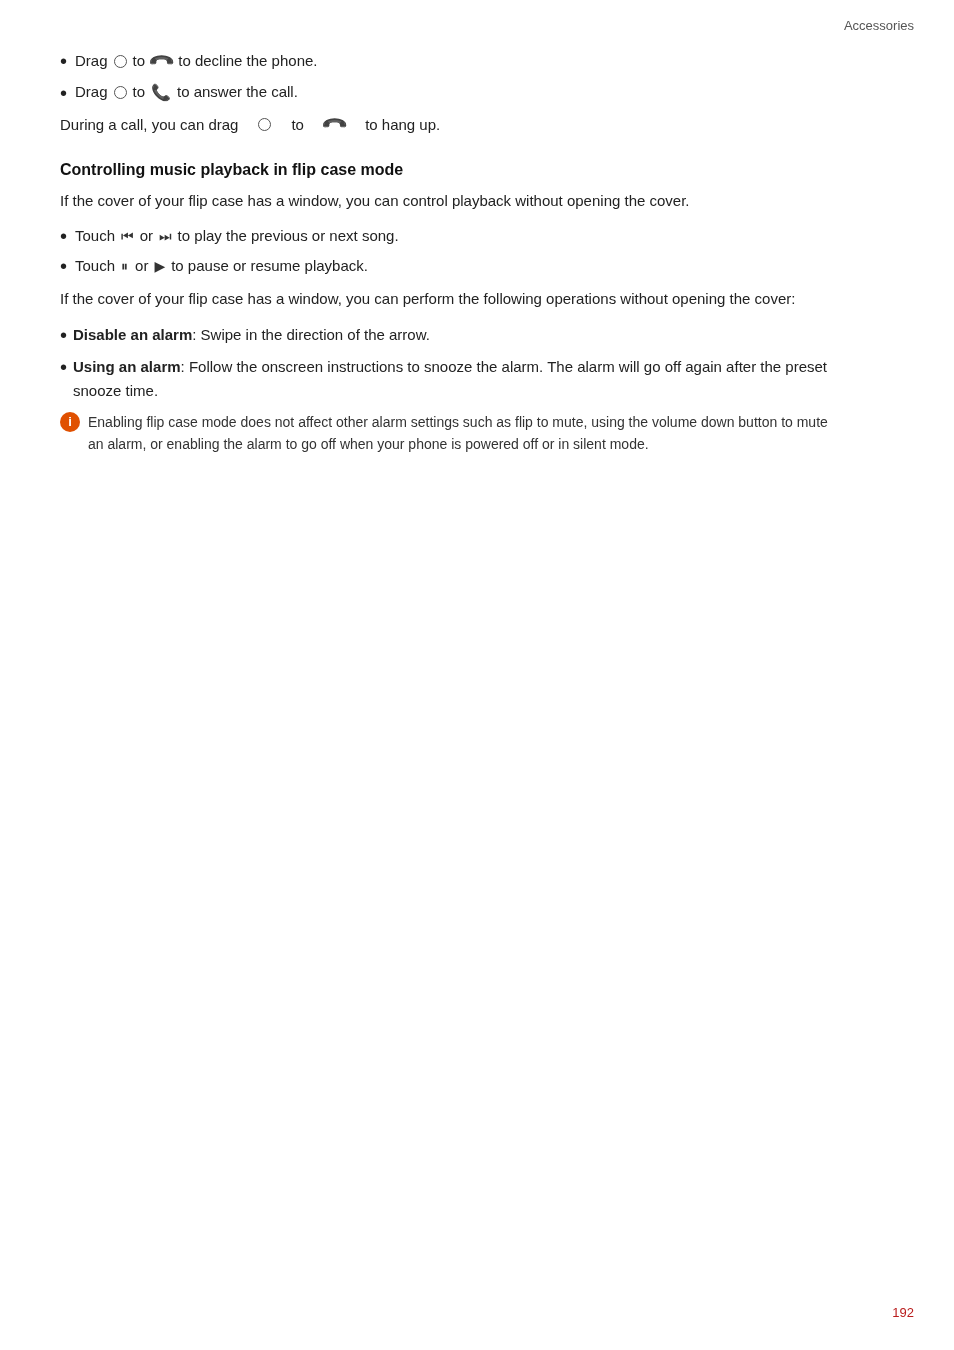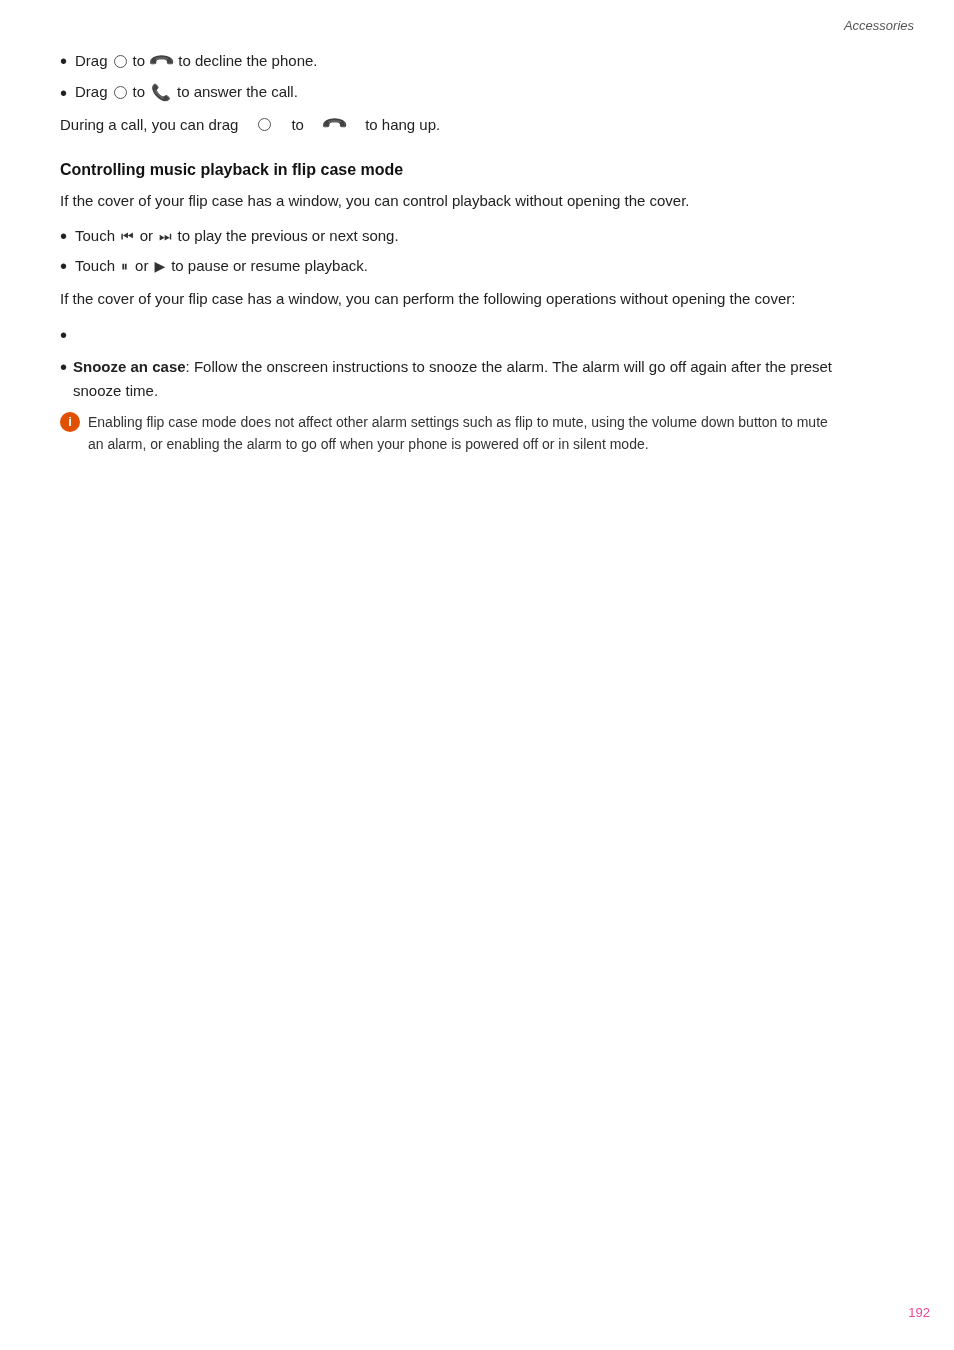--- a/index.html
+++ b/index.html
@@ -15,21 +15,20 @@
       font-size: 15px;
       color: #222222;
       position: relative;
     }
     .page-header {
       position: absolute;
       top: 18px;
       right: 40px;
       font-size: 13px;
       color: #555555;
-      font-style: italic;
     }
     .content {
       padding: 50px 60px 60px 60px;
       max-width: 900px;
     }
     .bullet-list {
       list-style: none;
       margin-bottom: 6px;
     }
     .bullet-list li {
@@ -151,23 +150,23 @@
       font-weight: bold;
       display: flex;
       align-items: center;
       justify-content: center;
       flex-shrink: 0;
       margin-top: 1px;
     }
     .page-number {
       position: absolute;
       bottom: 30px;
-      right: 24px;
+      right: 40px;
       font-size: 13px;
-      color: #ec4899;
+      color: #b91c1c;
     }
     .small-circle {
       display: inline-block;
       width: 13px;
       height: 13px;
       border-radius: 50%;
       border: 1.5px solid #555;
       vertical-align: middle;
     }
   </style>
@@ -226,26 +225,29 @@
       <span>or</span>
       <span class="music-icon icon-play">▶</span>
       <span>to pause or resume playback.</span>
     </li>
   </ul>
 
   <p class="alarm-section-text">If the cover of your flip case has a window, you can perform the following operations without opening the cover:</p>
 
   <div class="bold-bullet">
     <span class="dot">•</span>
+    <span>
+      <strong>Disable an alarm</strong><span>: Swipe in the direction of the arrow.</span>
+    </span>
   </div>
 
   <div class="bold-bullet">
     <span class="dot">•</span>
     <span>
-      <strong>Snooze an case</strong><span>: Follow the onscreen instructions to snooze the alarm. The alarm will go off again after the preset snooze time.</span>
+      <strong>Using an alarm</strong><span>: Follow the onscreen instructions to snooze the alarm. The alarm will go off again after the preset snooze time.</span>
     </span>
   </div>
 
   <div class="info-box">
     <div class="info-icon">i</div>
     <span>Enabling flip case mode does not affect other alarm settings such as flip to mute, using the volume down button to mute an alarm, or enabling the alarm to go off when your phone is powered off or in silent mode.</span>
   </div>
 
 </div>
 

